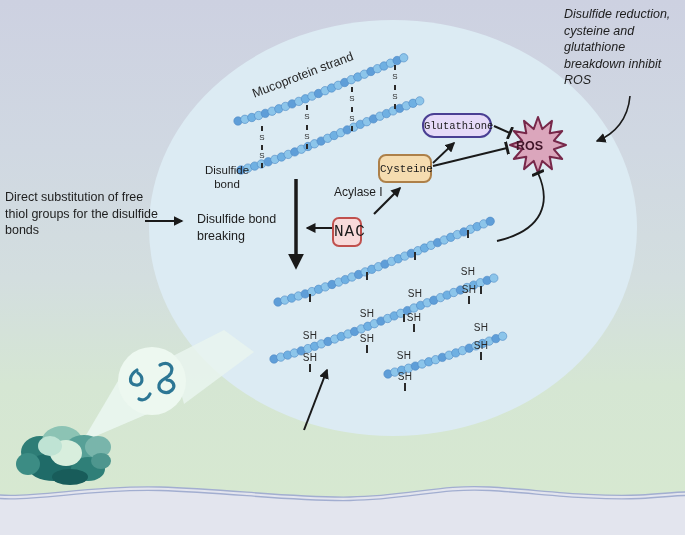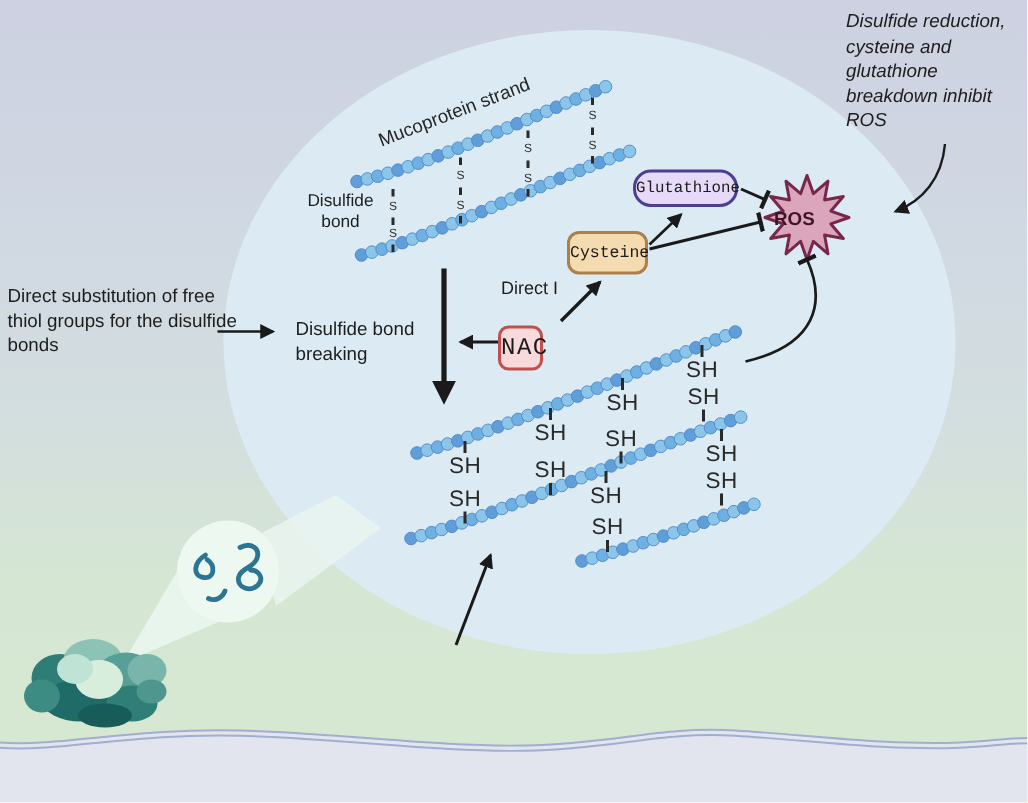--- a/index.html
+++ b/index.html
@@ -4,41 +4,41 @@
 <style>
   html,body{margin:0;padding:0;background:#fff;}
   .stage{
     position:relative;width:685px;height:535px;overflow:hidden;
     font-family:"Liberation Sans",sans-serif;
     background:linear-gradient(180deg,#cdd1e1 0%,#d0d8e2 28%,#d3dedf 52%,#d5e6d3 72%,#d7e9d0 100%);
   }
   svg.overlay{position:absolute;left:0;top:0;}
   .txt{position:absolute;color:#1d1d1d;font-size:12.5px;line-height:1.32;}
   #mucoprotein-label{transform:rotate(-21deg);transform-origin:0 50%;white-space:nowrap;font-size:12.5px;color:#262626;}
-  #disulfide-bond-label{width:58px;text-align:center;font-size:11.5px;line-height:1.2;}
+  #disulfide-bond-label{width:58px;text-align:center;font-size:11.5px;line-height:1.2;margin-top:36px;}
   #direct-substitution-note{left:5px;top:189px;width:154px;}
   #disulfide-breaking-label{left:197px;top:211px;width:90px;}
   #altered-bonds-note{left:245px;top:426px;width:120px;}
   #ros-note{left:564px;top:6px;width:108px;font-style:italic;}
   #acylase-label{left:334px;top:185px;font-size:12px;}
   .node{position:absolute;display:flex;align-items:center;justify-content:flex-start;color:#1b1b1b;box-sizing:border-box;font-family:Liberation Mono, monospace;}
   #glutathione-box{left:422px;top:113px;width:70px;height:25px;border:2px solid var(--glutathione_border);
     background:var(--glutathione_fill);border-radius:12px;font-size:10.5px;}
   #cysteine-box{left:378px;top:154px;width:54px;height:29px;border:2px solid var(--cysteine_border);
     background:var(--cysteine_fill);border-radius:8px;font-size:11px;}
   #nac-box{left:332px;top:217px;width:30px;height:30px;border:2px solid var(--nac_border);
     background:var(--nac_fill);border-radius:7px;font-size:16px;letter-spacing:1px;}
   #ros-label{left:516px;top:138px;width:44px;text-align:left;font-weight:bold;font-size:12.5px;color:#401428;}
   .ss-col{position:absolute;width:12px;margin-left:-6px;display:flex;flex-direction:column;
     align-items:center;justify-content:space-between;font-size:8px;color:#2a2a2a;}
   .ss-col .tick{width:1.2px;height:5px;background:#2a2a2a;}
   .ss-col b{font-weight:normal;line-height:1;}
   .sh{position:absolute;width:20px;margin-left:-10px;display:flex;flex-direction:column;align-items:center;color:#2a2a2a;}
   .sh .tick{width:1.2px;height:8px;background:#2a2a2a;}
-  .sh b{font-weight:normal;font-size:15px;line-height:1.15;letter-spacing:.3px;}
+  .sh b{font-weight:normal;font-size:10px;line-height:1.15;letter-spacing:.3px;margin-top:28px;}
   .arrow{stroke:var(--arrow);fill:none;}
 </style>
 </head>
 <body>
 
 <div class="stage">
 
   <svg class="overlay" width="685" height="535" viewBox="0 0 685 535">
     <defs>
       <marker id="mArrow" viewBox="0 0 10 10" refX="8.5" refY="5" markerWidth="10" markerHeight="10" orient="auto" markerUnits="userSpaceOnUse">
@@ -337,21 +337,21 @@
       <i class="tick"></i>
     </div>
   <div class="sh" style="left:481px;top:312px;">
       <b>SH</b>
       <i class="tick"></i>
     </div>
 
   <div class="txt" id="disulfide-breaking-label">Disulfide bond breaking</div>
   <div class="txt" id="direct-substitution-note">Direct substitution of free thiol groups for the disulfide bonds</div>
   <div class="txt" id="ros-note">Disulfide reduction, cysteine and glutathione breakdown inhibit ROS</div>
-  <div class="txt" id="acylase-label">Direct I</div>
+  <div class="txt" id="acylase-label">Acylase I</div>
 
   <div class="node" id="glutathione-box">
     <span>Glutathione</span>
   </div>
   <div class="node" id="cysteine-box">
     <span>Cysteine</span>
   </div>
   <div class="node" id="nac-box">
     <span>NAC</span>
   </div>

